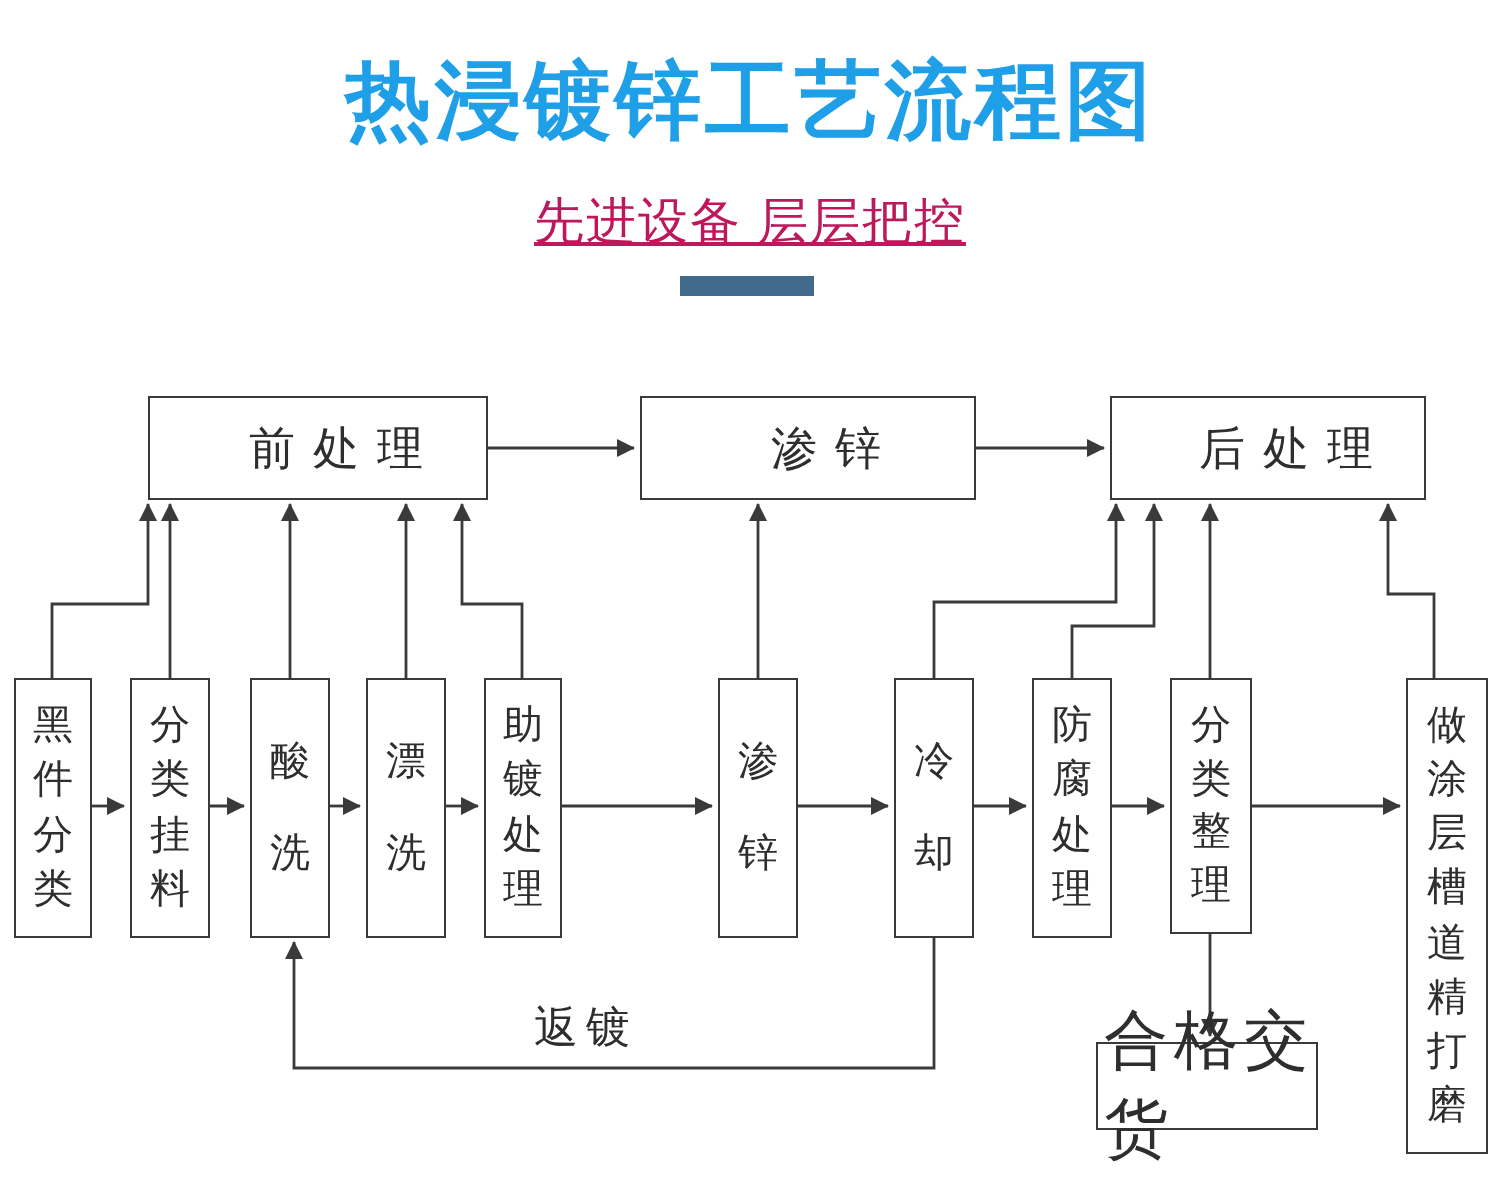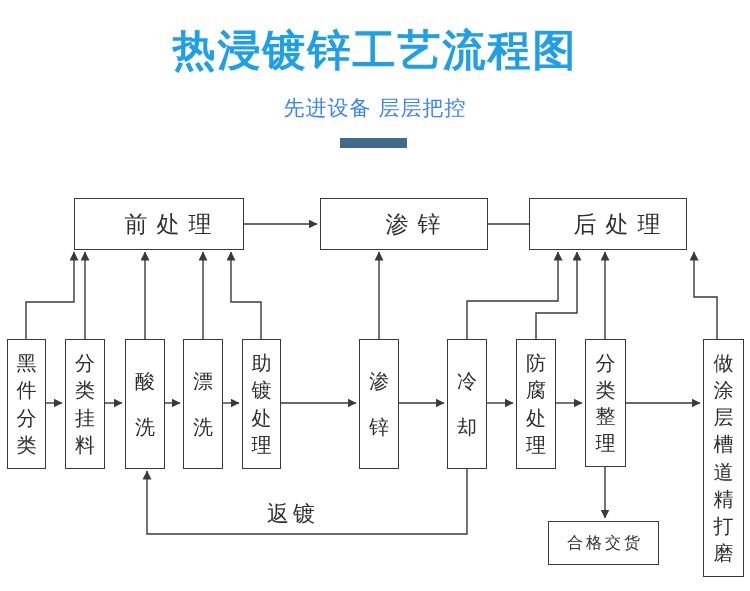--- a/index.html
+++ b/index.html
@@ -15,22 +15,23 @@
   .page-title {
     position: absolute; left: 0; top: 22px; width: 750px;
     text-align: center;
     font-size: 43px; font-weight: bold;
     letter-spacing: 2px;
     margin: 0;
   }
   .page-subtitle {
     position: absolute; left: 0; top: 94px; width: 750px;
     text-align: center;
-    font-size: 21px; color: #3b82f6;
+    font-size: 25px; color: #be185d;
     letter-spacing: 1px;
+    text-decoration: underline;
   }
   .divider {
     position: absolute; left: 340px; top: 138px;
     width: 67px; height: 10px;
   }
 
   #edges { position: absolute; left: 0; top: 0; }
 
   .node {
     position: absolute;
@@ -41,21 +42,21 @@
     display: flex;
     align-items: center;
     justify-content: center;
     font-family: "Liberation Serif", serif;
   }
   .node.horizontal {
     font-size: 23px;
     letter-spacing: 9px;
     padding-left: 27px; 
   }
-  .node.deliver-size { font-size: 16px; letter-spacing: 3px; padding-left: 3px; }
+  .node.deliver-size { font-size: 32px; letter-spacing: 3px; padding-left: 3px; }
   .node.vertical {
     flex-direction: column;
     justify-content: space-evenly;
     font-size: 20px;
     padding: 6px 0;
   }
   .node.vertical span { line-height: 1; display: block; }
 
   .edge-label {
     position: absolute;
@@ -104,21 +105,21 @@
         <polyline points="605,339 605,252" marker-end="url(#arr)"></polyline>
         <polyline points="717,339 717,297 694,297 694,252" marker-end="url(#arr)"></polyline>
         <polyline points="467,469 467,534 147,534 147,471" marker-end="url(#arr)"></polyline>
         <polyline points="605,467 605,518" marker-end="url(#arr)"></polyline>
       </g>
   </svg>
 
   <div id="nodes">
       <div class="node horizontal" style="left: 74px; top: 198px; width: 170px; height: 52px;">前处理</div>
       <div class="node horizontal" style="left: 320px; top: 198px; width: 168px; height: 52px; font-family: Liberation Mono, monospace;">渗锌</div>
-      <div class="node horizontal" style="left: 529px; top: 198px; width: 158px; height: 52px;">后处理</div>
+      <div class="node horizontal" style="left: 555px; top: 198px; width: 158px; height: 52px;">后处理</div>
       <div class="node vertical" style="left: 7px; top: 339px; width: 39px; height: 130px;">
         <span>黑</span>
         <span>件</span>
         <span>分</span>
         <span>类</span>
       </div>
       <div class="node vertical" style="left: 65px; top: 339px; width: 40px; height: 130px;">
         <span>分</span>
         <span>类</span>
         <span>挂</span>

